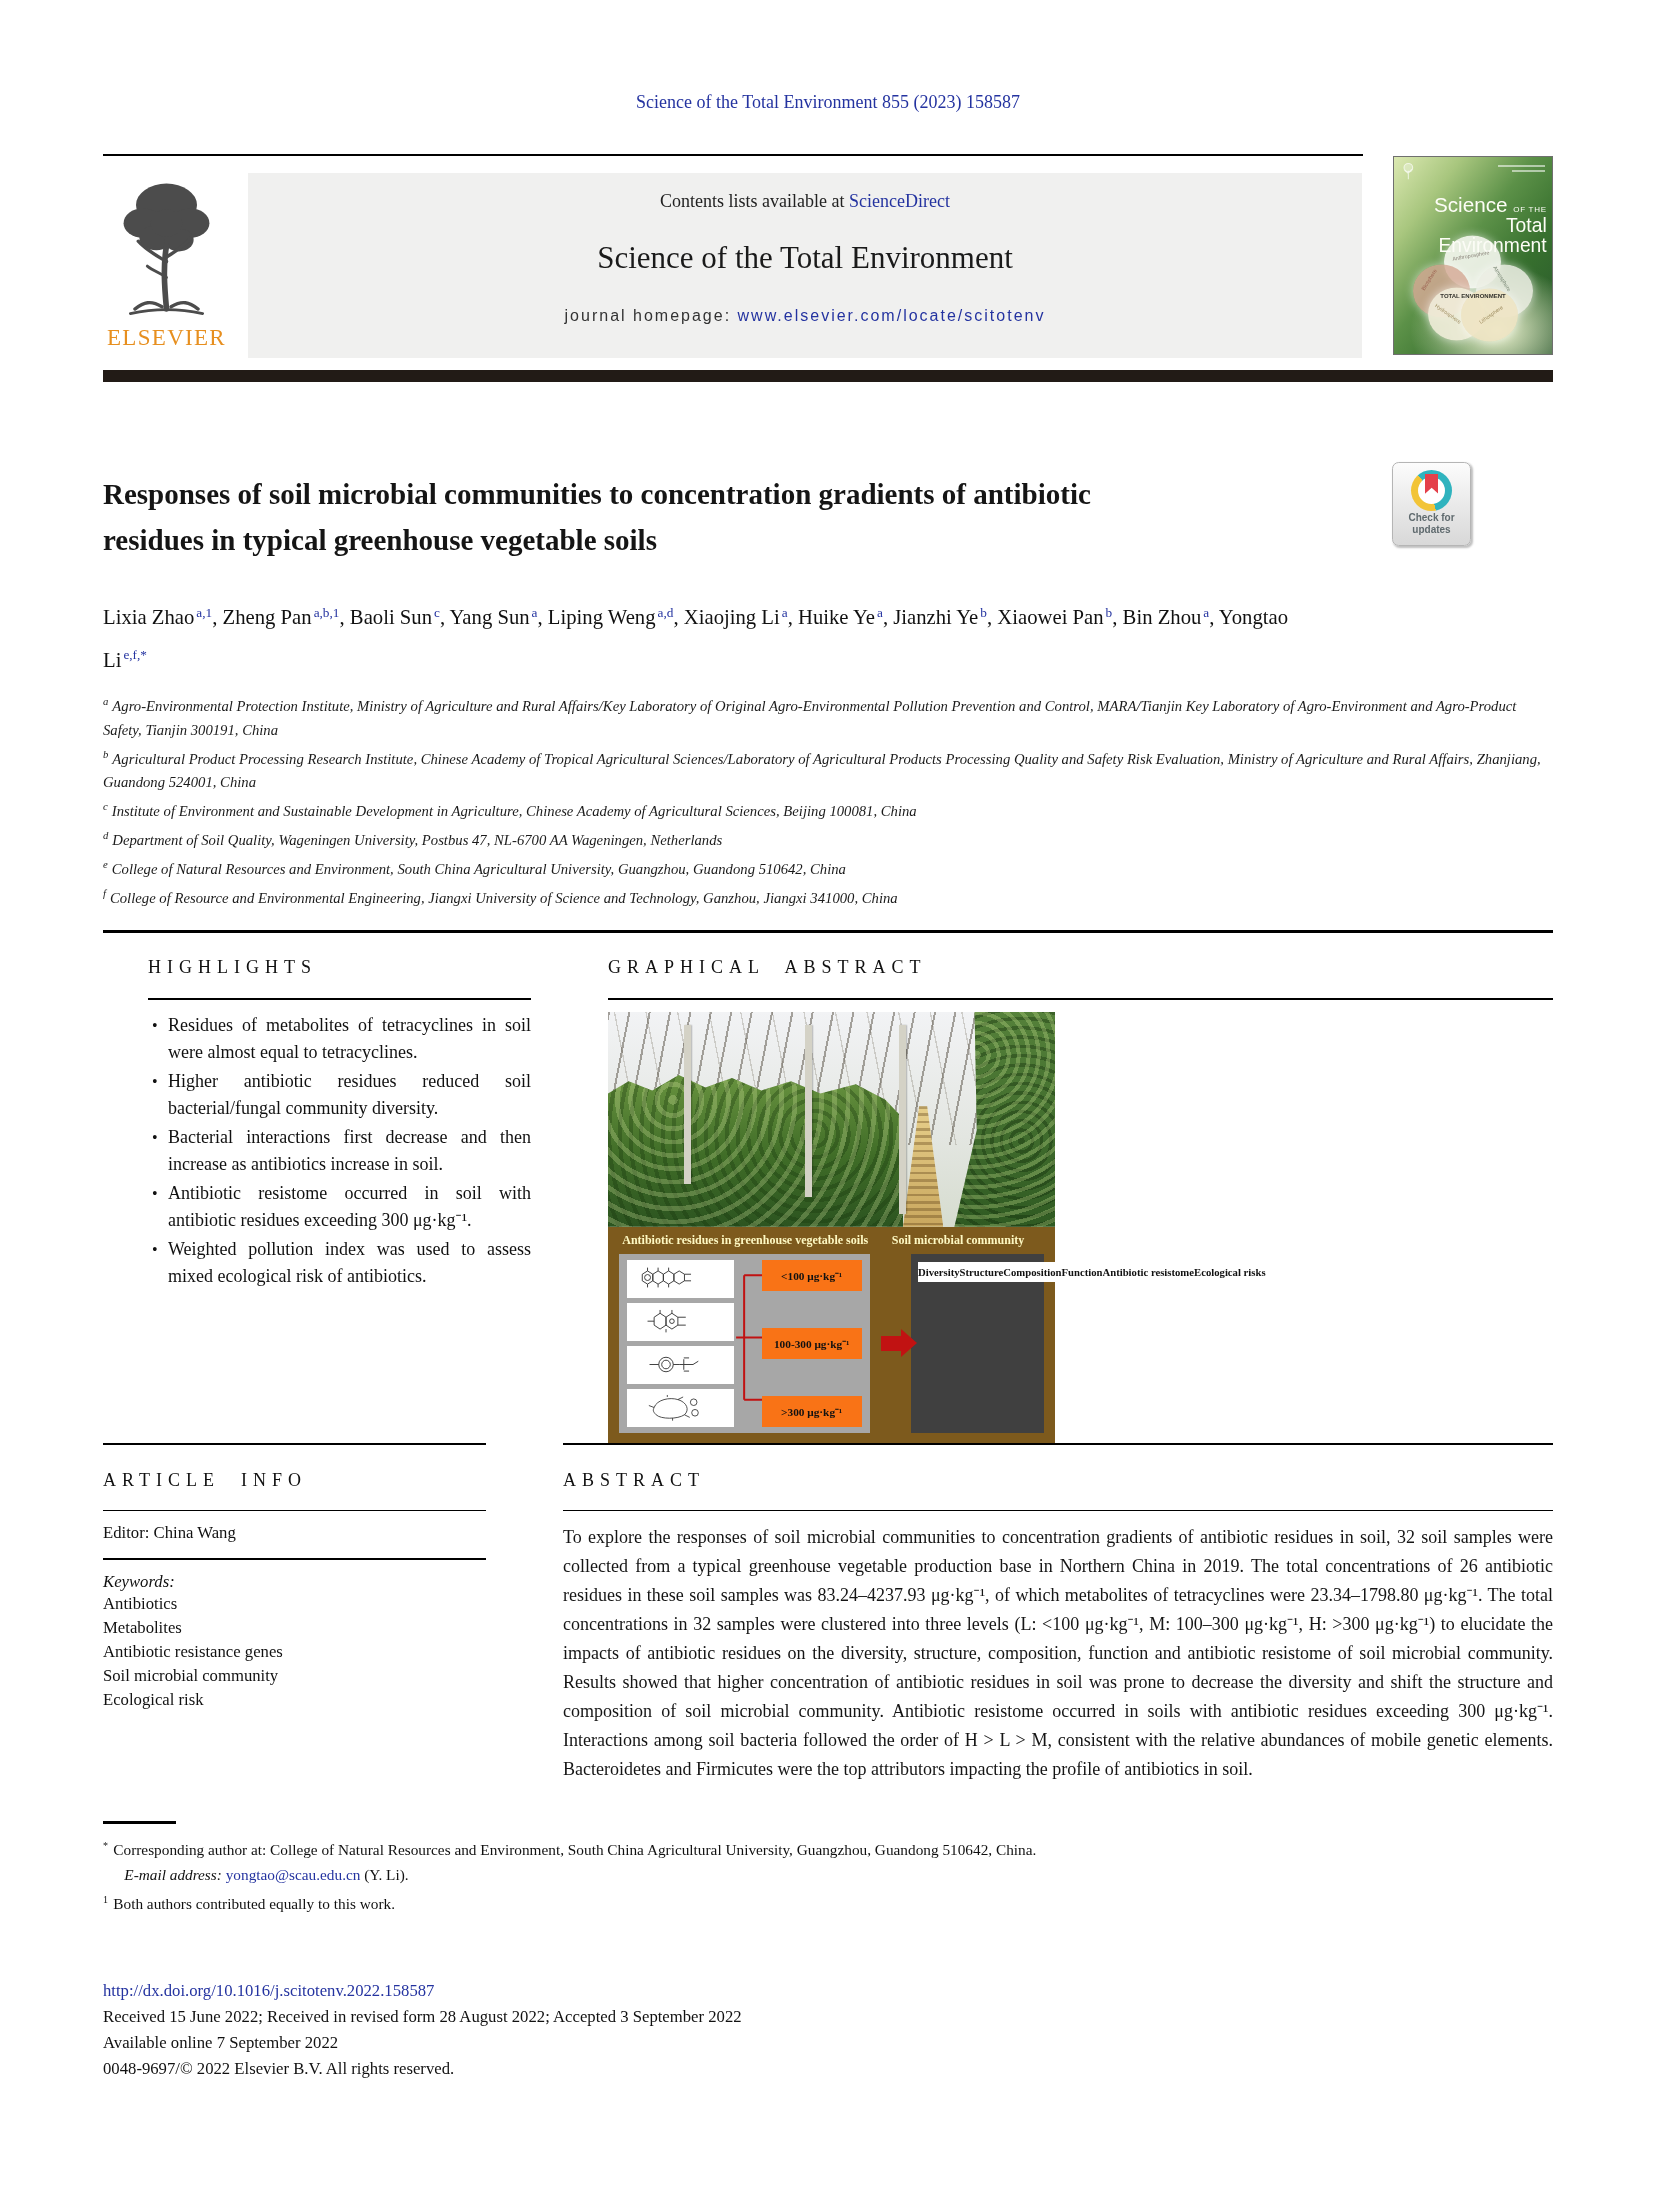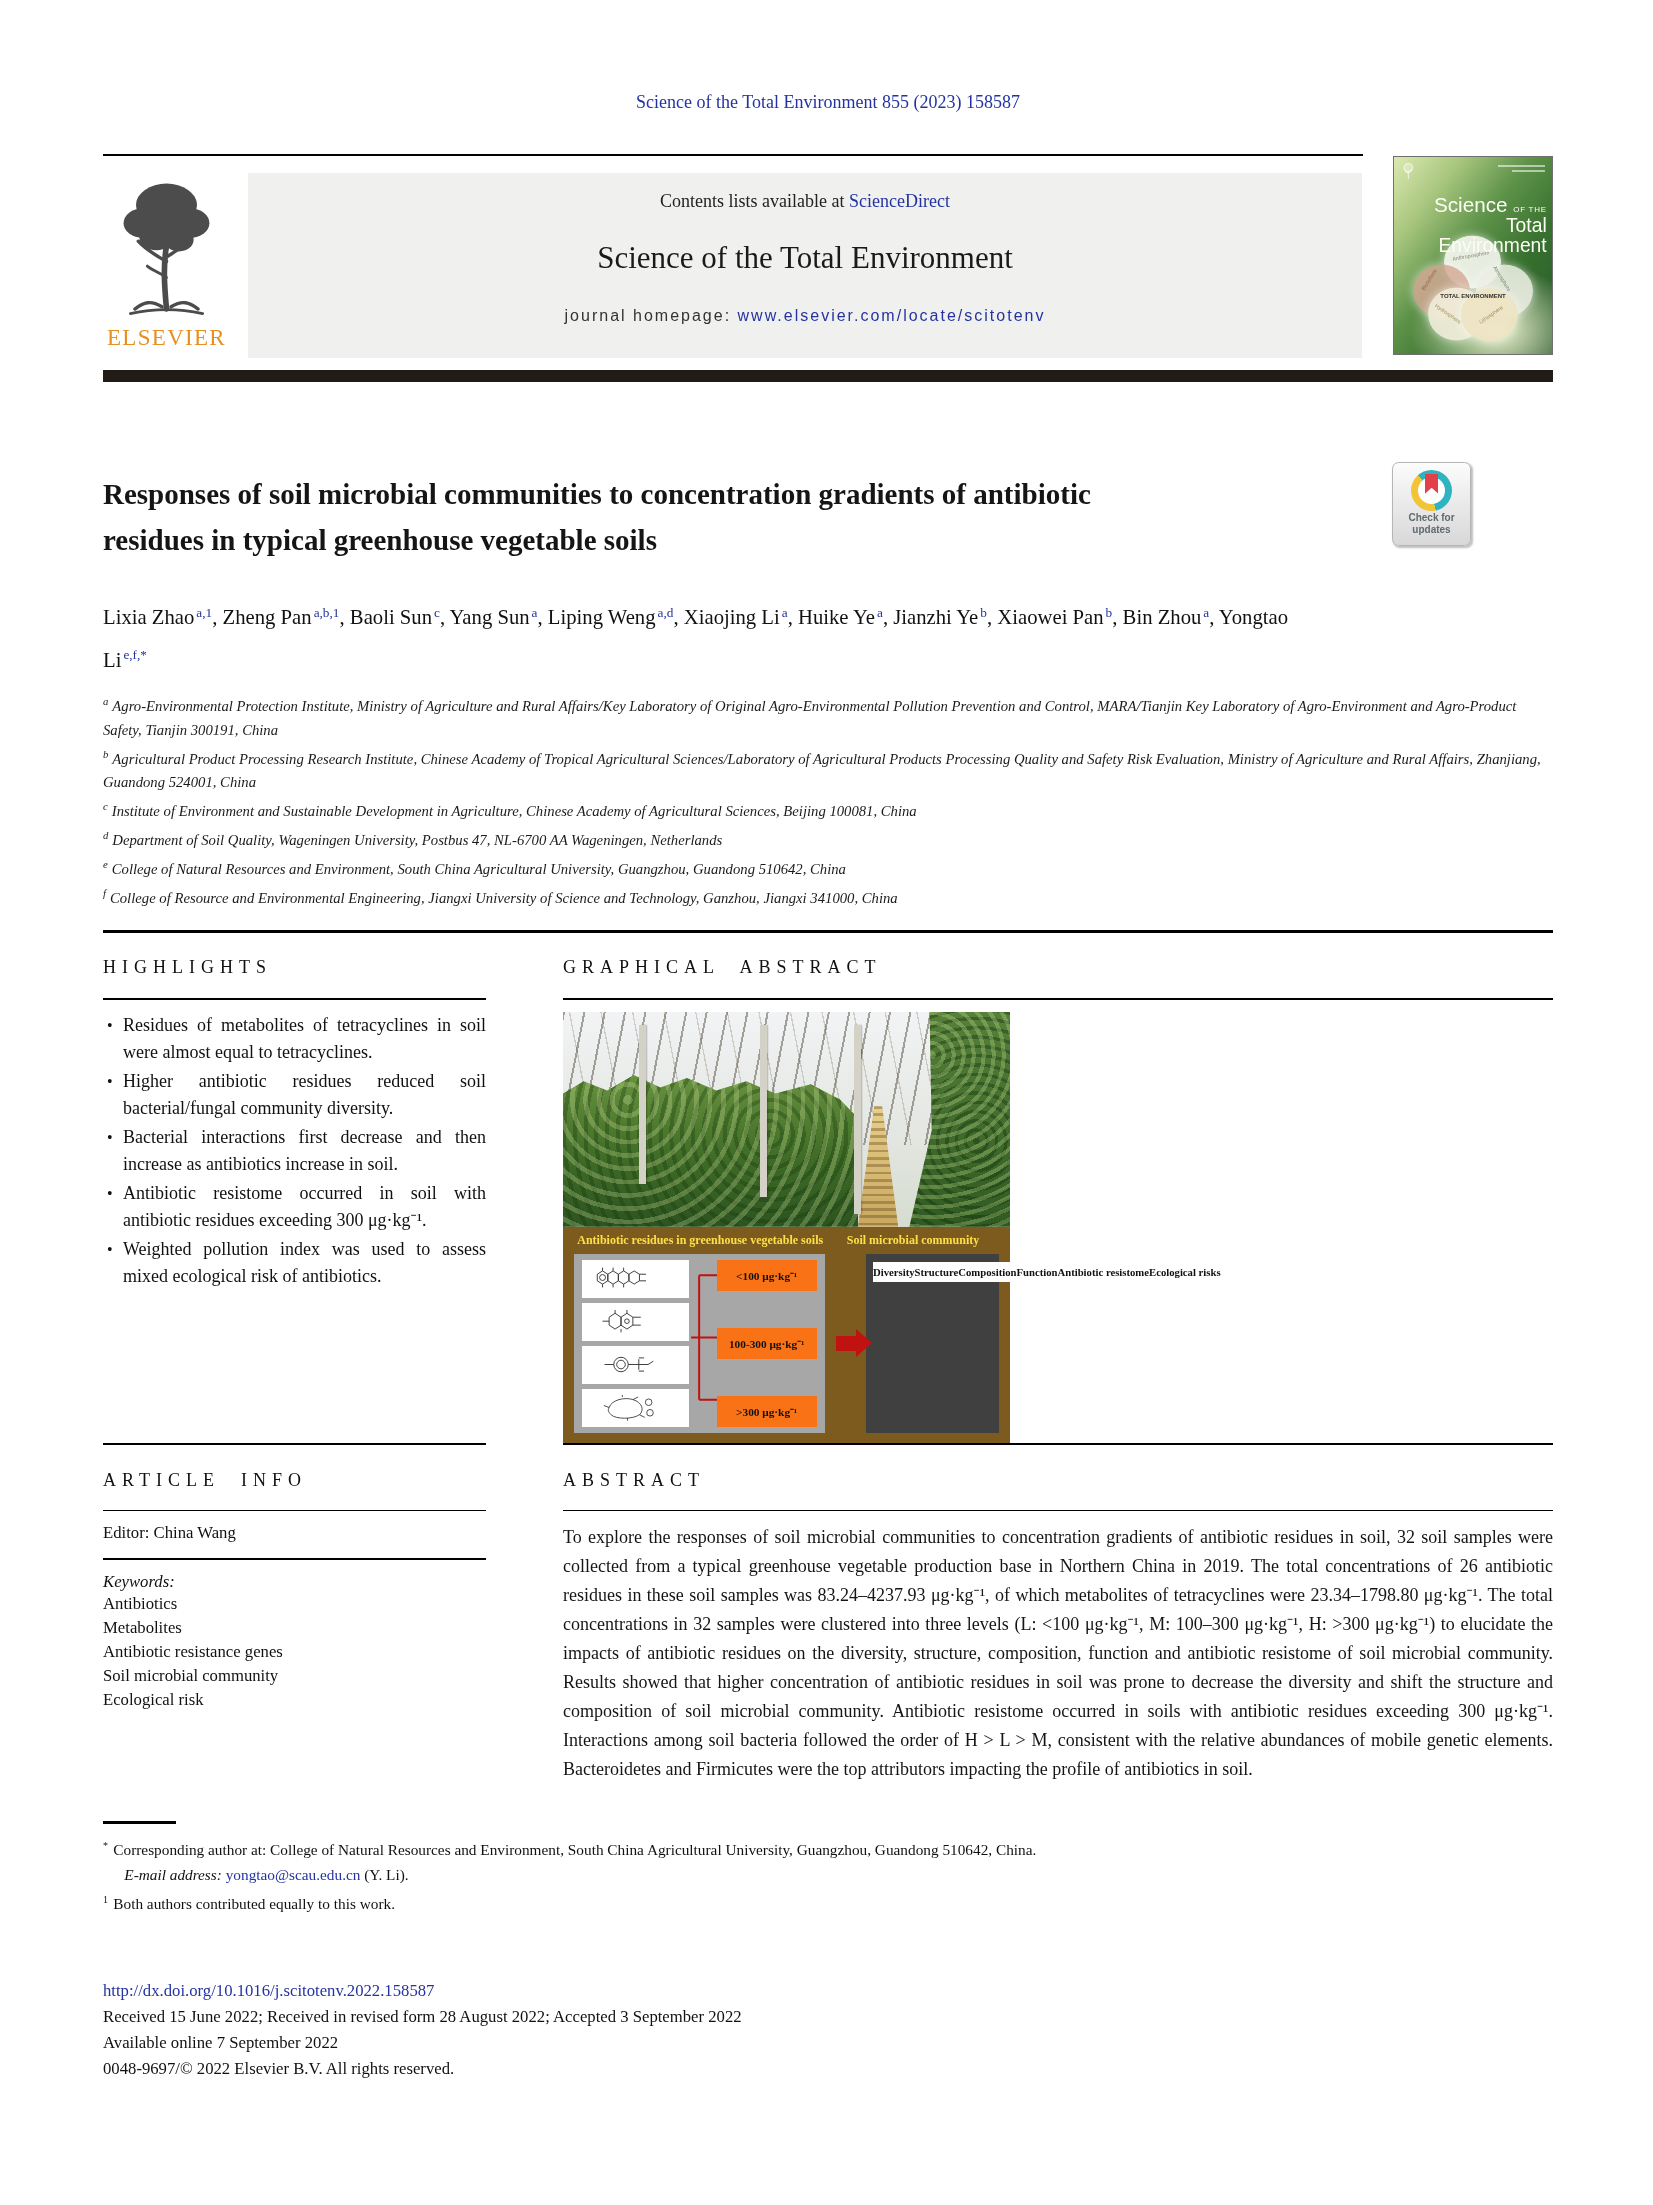--- a/index.html
+++ b/index.html
@@ -62,21 +62,21 @@
   
   .paper-title { margin-top:89px; font-size:29px; line-height:46px; width:1000px; color:#151515; }
   .authors { margin-top:31px; font-size:20.7px; line-height:37px; max-width:1233px; color:#111; }
   .authors sup { font-size:13.3px; color:#2433a0; margin-left:2px; }
   .affils { margin-top:9.3px; font-style:italic; font-size:14.7px; line-height:24px; color:#1b1b1b; }
   .affil sup { font-size:10.7px; margin-right:4px; }
 
   .rule-mid { margin-top:20px; height:2.7px; background:#000; }
 
   
-  .cols { display:flex; margin-top:24px; }
+  .cols { display:flex; margin-top:24px;margin-left:45px; }
   .col-left { width:383px; margin-right:77px; flex:none; }
   .col-right { flex:1; }
   .sec-h { font-size:18px; letter-spacing:6px; word-spacing:10.7px; font-weight:normal; color:#111; }
   .sub-rule { margin-top:20px; height:2px; background:#000; }
   .thin-rule { height:1.3px; background:#000; }
 
   .hl-list { margin-top:12px; list-style:none; }
   .hl-list li { position:relative; padding-left:20px; font-size:18px; line-height:27px;
                 text-align:justify; margin-bottom:2px; }
   .hl-list li::before { content:"•"; position:absolute; left:4px; top:0; font-size:16px; }
@@ -101,21 +101,21 @@
      background:
        repeating-radial-gradient(circle at 30% 20%, rgba(210,235,150,.28) 0 4px, transparent 4px 10px),
        repeating-radial-gradient(circle at 70% 60%, rgba(15,40,8,.35) 0 3.3px, transparent 3.3px 9.3px),
        linear-gradient(#55813a,#2f5a22);
      clip-path:polygon(28% 0,100% 0,100% 100%,10% 100%,30% 55%); }
   .path-strip { position:absolute; right:25%; bottom:0; width:9%; height:56%;
      background:repeating-linear-gradient(rgba(90,60,20,.35) 0 2.7px, transparent 2.7px 7.3px),
                 linear-gradient(#e7cf8b,#c9a75e);
      clip-path:polygon(40% 0,60% 0,100% 100%,0 100%); }
   .ga-scheme { height:216px; background:#7d5a1d; padding:6.7px 10.7px 9.3px; display:flex; flex-direction:column; }
-  .ga-titles { display:flex; color:#fde047; font-weight:bold; font-size:12px; margin-bottom:5.3px; }
+  .ga-titles { display:flex; color:#fef9c3; font-weight:bold; font-size:12px; margin-bottom:5.3px; }
   .ga-titles .t-left { width:253px; text-align:center; }
   .ga-titles .t-right { flex:1; text-align:center; }
   .ga-body { display:flex; flex:1; }
   .panel-left { width:251px; background:#a7a7a7; padding:6.7px 8px; position:relative;
                 display:flex; justify-content:space-between; }
   .chem-col { width:107px; display:flex; flex-direction:column; gap:5.3px; }
   .chem-card { background:#fff; flex:1; display:flex; align-items:center; justify-content:center; }
   .bracket { position:absolute; left:117px; top:6.7px; }
   .conc-col { width:100px; display:flex; flex-direction:column; justify-content:space-between; position:relative; z-index:1; }
   .conc-card { background:#f97316; height:31px; display:flex; align-items:center; justify-content:center;

